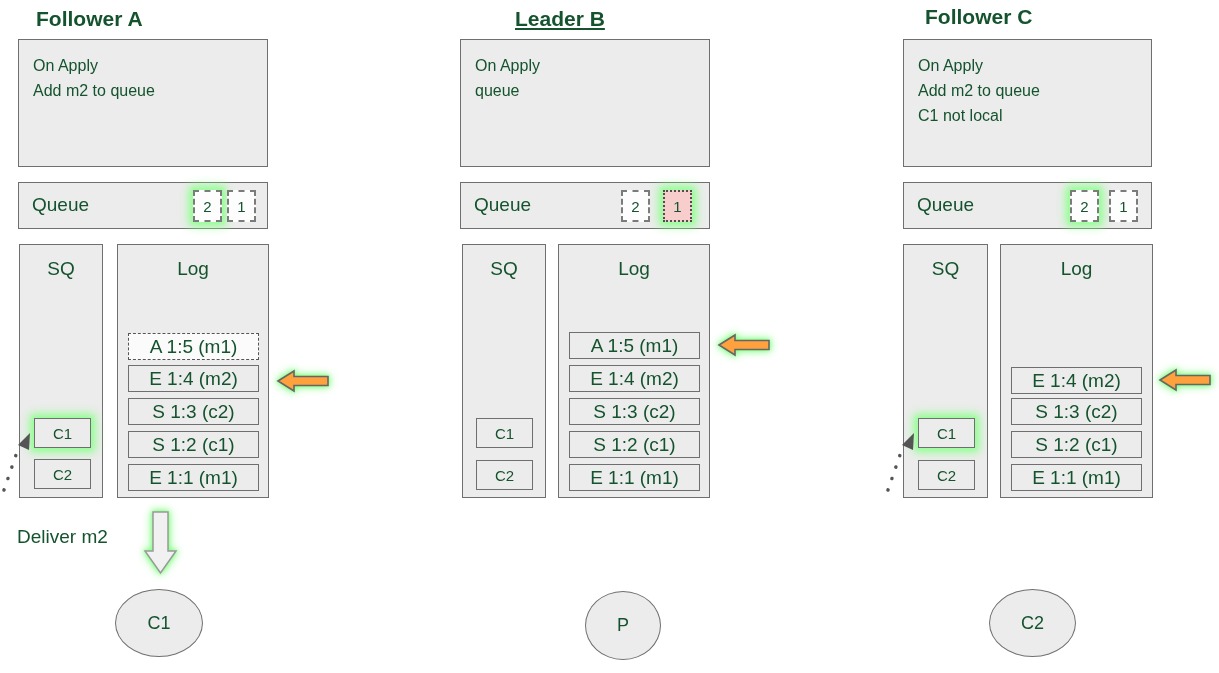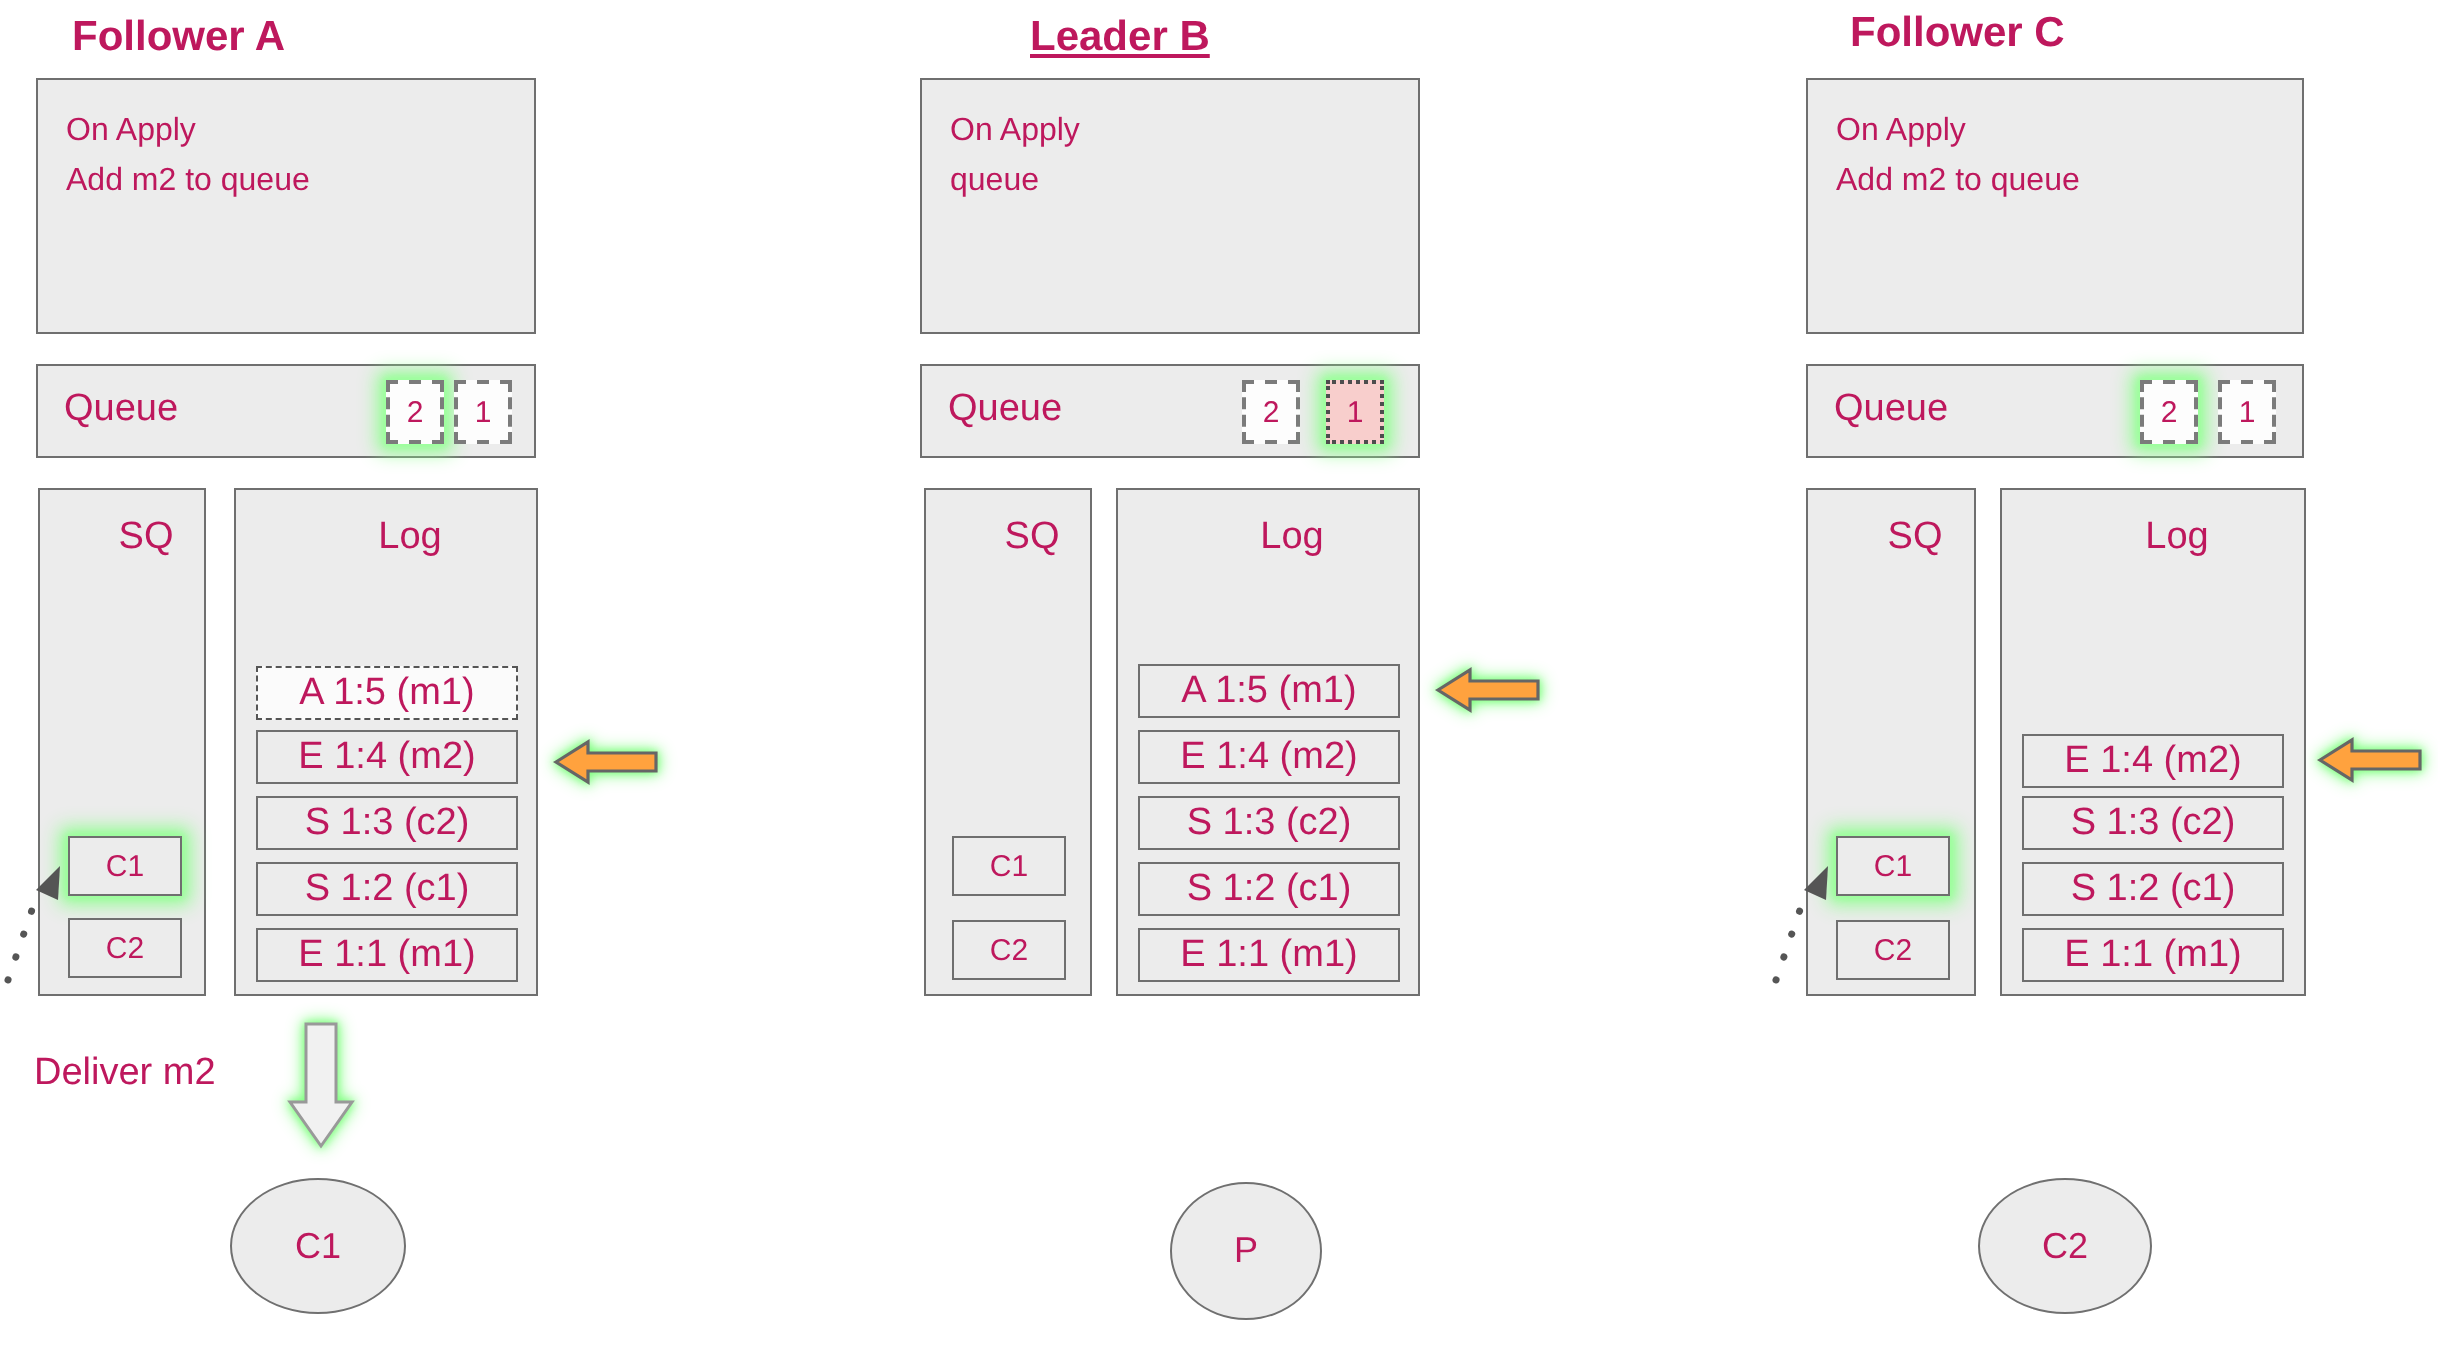--- a/index.html
+++ b/index.html
@@ -1,28 +1,28 @@
 <!DOCTYPE html>
 <html><head>
 <meta charset="utf-8">
 <style>
   html,body{margin:0;padding:0;background:#ffffff;}
   #page{position:relative;width:1219px;height:673px;background:#ffffff;overflow:hidden;
-        font-family:"Liberation Sans","DejaVu Sans",sans-serif;color:#be185d;}
+        font-family:"Liberation Sans","DejaVu Sans",sans-serif;color:#14532d;}
   .abs{position:absolute;}
   .title{font-size:21px;font-weight:bold;white-space:nowrap;}
   .box{position:absolute;background:#ececec;border:1.5px solid #6f6f6f;box-sizing:border-box;}
   .onapply-text{padding:13px 14px;font-size:16px;line-height:25px;}
   .onapply-text div{white-space:nowrap;}
   .italic{}
   .queue-label{position:absolute;left:13px;top:11px;font-size:19px;}
   .qitem{position:absolute;width:29px;height:32px;box-sizing:border-box;border:2px dashed #7b7b7b;
          background:#fdfdfd;display:flex;align-items:center;justify-content:center;font-size:15px;}
   .qitem.pink{background:#f8cecc;border:2px dotted #4d4d4d;}
-  .sublabel{position:absolute;top:13px;left:0;width:100%;text-align:center;font-size:19px;padding-left:12px;}
+  .sublabel{position:absolute;top:13px;left:0;width:100%;text-align:center;font-size:19px;}
   .sqitem{position:absolute;width:57px;height:30px;box-sizing:border-box;border:1.5px solid #6f6f6f;
           background:#ececec;display:flex;align-items:center;justify-content:center;font-size:15px;}
   .logentry{position:absolute;left:10px;width:131px;height:27px;box-sizing:border-box;
             border:1.5px solid #6f6f6f;background:#ececec;display:flex;align-items:center;
             justify-content:center;font-size:19px;white-space:nowrap;}
   .logentry.dashed{border:1.5px dashed #555;background:#fbfbfb;}
   .glow{box-shadow:0 0 3px 1px #9eff9e,0 0 9px 4px #8dff8d;}
   .glow-svg{filter:drop-shadow(0 0 2px #7dff7d) drop-shadow(0 0 4px #8dff8d);}
   .ellipse{position:absolute;background:#ececec;border:1.5px solid #707070;border-radius:50%;
            box-sizing:border-box;display:flex;align-items:center;justify-content:center;font-size:18px;}
@@ -116,20 +116,21 @@
   </svg>
 
   <div class="ellipse" style="left:585px;top:591px;width:76px;height:69px;">P</div>
 
   <div class="abs title" style="left:925px;top:5px;">Follower C</div>
 
   <div class="box" style="left:903px;top:39px;width:249px;height:128px;">
     <div class="onapply-text">
       <div>On Apply</div>
       <div class="italic">Add m2 to queue</div>
+      <div class="italic">C1 not local</div>
     </div>
   </div>
 
   <div class="box" style="left:903px;top:182px;width:249px;height:47px;">
     <div class="queue-label">Queue</div>
     <div class="qitem glow" style="left:166px;top:7px;">2</div>
     <div class="qitem" style="left:205px;top:7px;">1</div>
   </div>
 
   <div class="box" style="left:903px;top:244px;width:85px;height:254px;">

